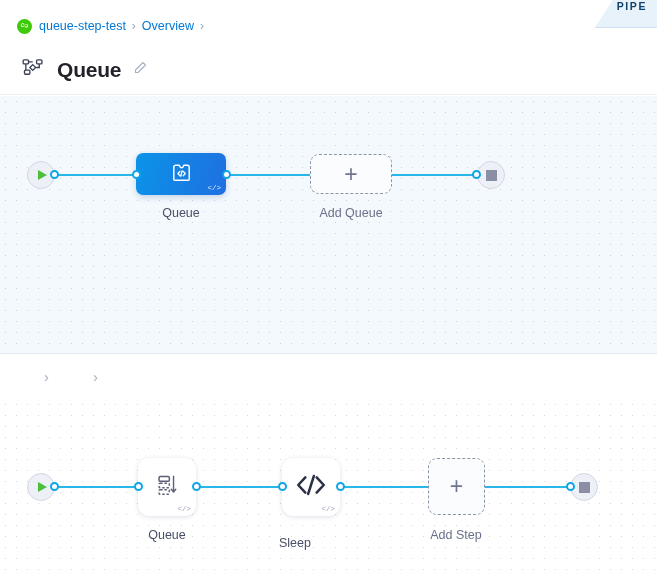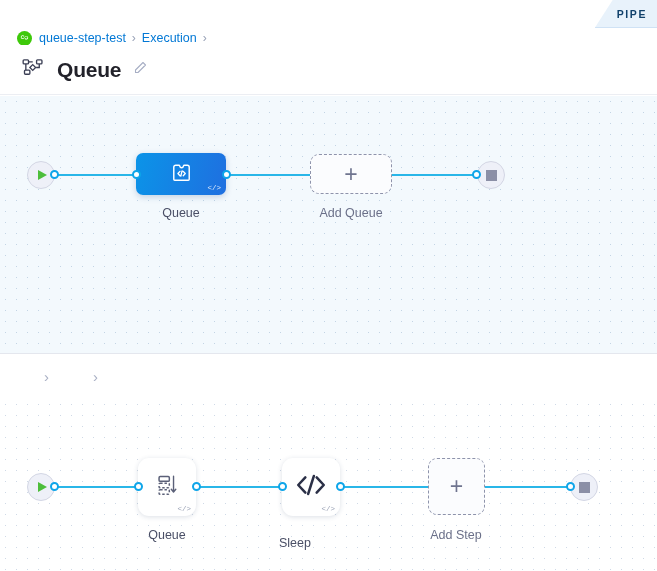--- a/index.html
+++ b/index.html
@@ -6,21 +6,21 @@
   html, body {
     width: 657px; height: 571px;
     font-family: "Liberation Sans", sans-serif;
     background: #ffffff;
     overflow: hidden;
   }
   #app { position: relative; width: 657px; height: 571px; }
 
   
   .breadcrumb-bar {
-    position: absolute; left: 0; top: 16px; width: 657px; height: 45px;
+    position: absolute; left: 0; top: 4px; width: 657px; height: 45px;
     background: #ffffff;
     display: flex; align-items: center;
     padding-left: 17px;
     border-bottom: 1px solid #e8e8ee;
   }
   .bc-proj-icon {
     width: 15px; height: 15px; border-radius: 50%;
     background: #3ec90a;
     display: flex; align-items: center; justify-content: center;
     flex: none; margin-right: 7px;
@@ -31,21 +31,21 @@
   }
   .bc-sep {
     color: #9aa3b8; font-size: 12px; margin: 0 6px; flex: none;
     font-weight: 400;
   }
 
   
   .pipeline-tab {
     position: absolute; top: 0; right: 0; height: 28px;
     background: #e8f2fb;
-    display: flex; align-items: center;
+    display: flex; align-items: flex-start;
     padding: 0 10px 0 22px;
     clip-path: polygon(18px 0, 100% 0, 100% 100%, 0 100%);
     border-bottom: 1px solid #cfe2f5;
   }
   .pipeline-tab span {
     color: #10416b; font-size: 10.5px; font-weight: bold;
     letter-spacing: 1.6px; white-space: nowrap;
   }
 
   
@@ -180,21 +180,21 @@
 <div id="app">
 
   <div class="breadcrumb-bar">
     <span class="bc-proj-icon">
       <svg width="11" height="11" viewBox="0 0 24 24" aria-hidden="true">
         <path d="M8 5c-2.2 0-4 1.8-4 4s1.8 4 4 4c1.6 0 2.6-1 3.6-2.1l1-1.1C13.6 8.6 14.6 7.6 16 7.6c1.3 0 2.4 1.1 2.4 2.4S17.3 12.4 16 12.4c-1 0-1.7-.5-2.5-1.4l-1.2 1.4c1 1.2 2.2 2 3.7 2 2.2 0 4-1.8 4-4s-1.8-4-4-4c-1.6 0-2.6 1-3.6 2.1l-1 1.1C10.4 10.4 9.4 11.4 8 11.4c-1.3 0-2.4-1.1-2.4-2.4S6.7 6.6 8 6.6c1 0 1.7.5 2.5 1.4l1.2-1.4C10.7 5.4 9.5 5 8 5z" fill="#ffffff"></path>
       </svg>
     </span>
     <a class="bc-link" href="#">queue-step-test</a>
     <span class="bc-sep">›</span>
-    <a class="bc-link" href="#">Execution</a>
+    <a class="bc-link" href="#">Overview</a>
     <span class="bc-sep">›</span>
   </div>
 
   <div class="pipeline-tab">
     <span>PIPE</span>
   </div>
 
   <div class="title-bar">
     <span class="title-icon">
       <svg width="22" height="17" viewBox="0 0 24 19" aria-hidden="true">

